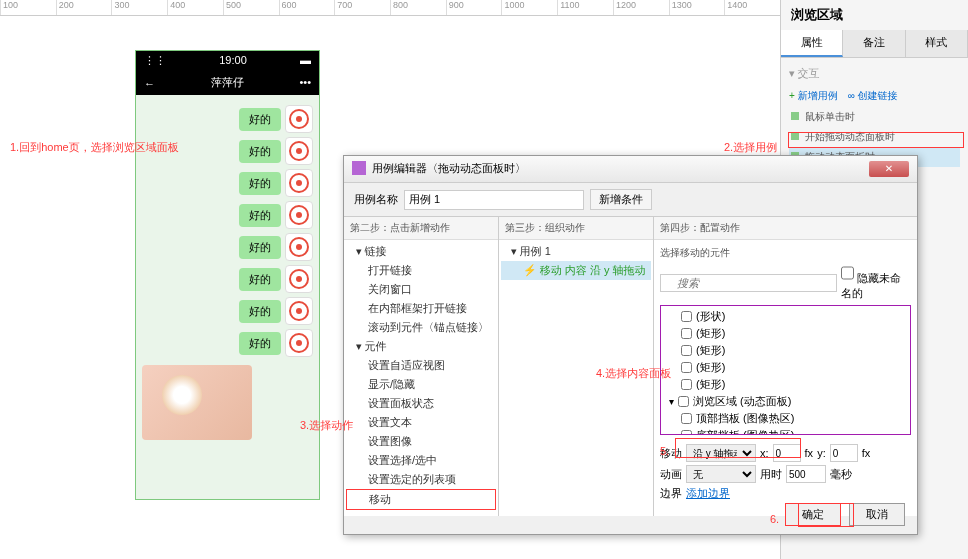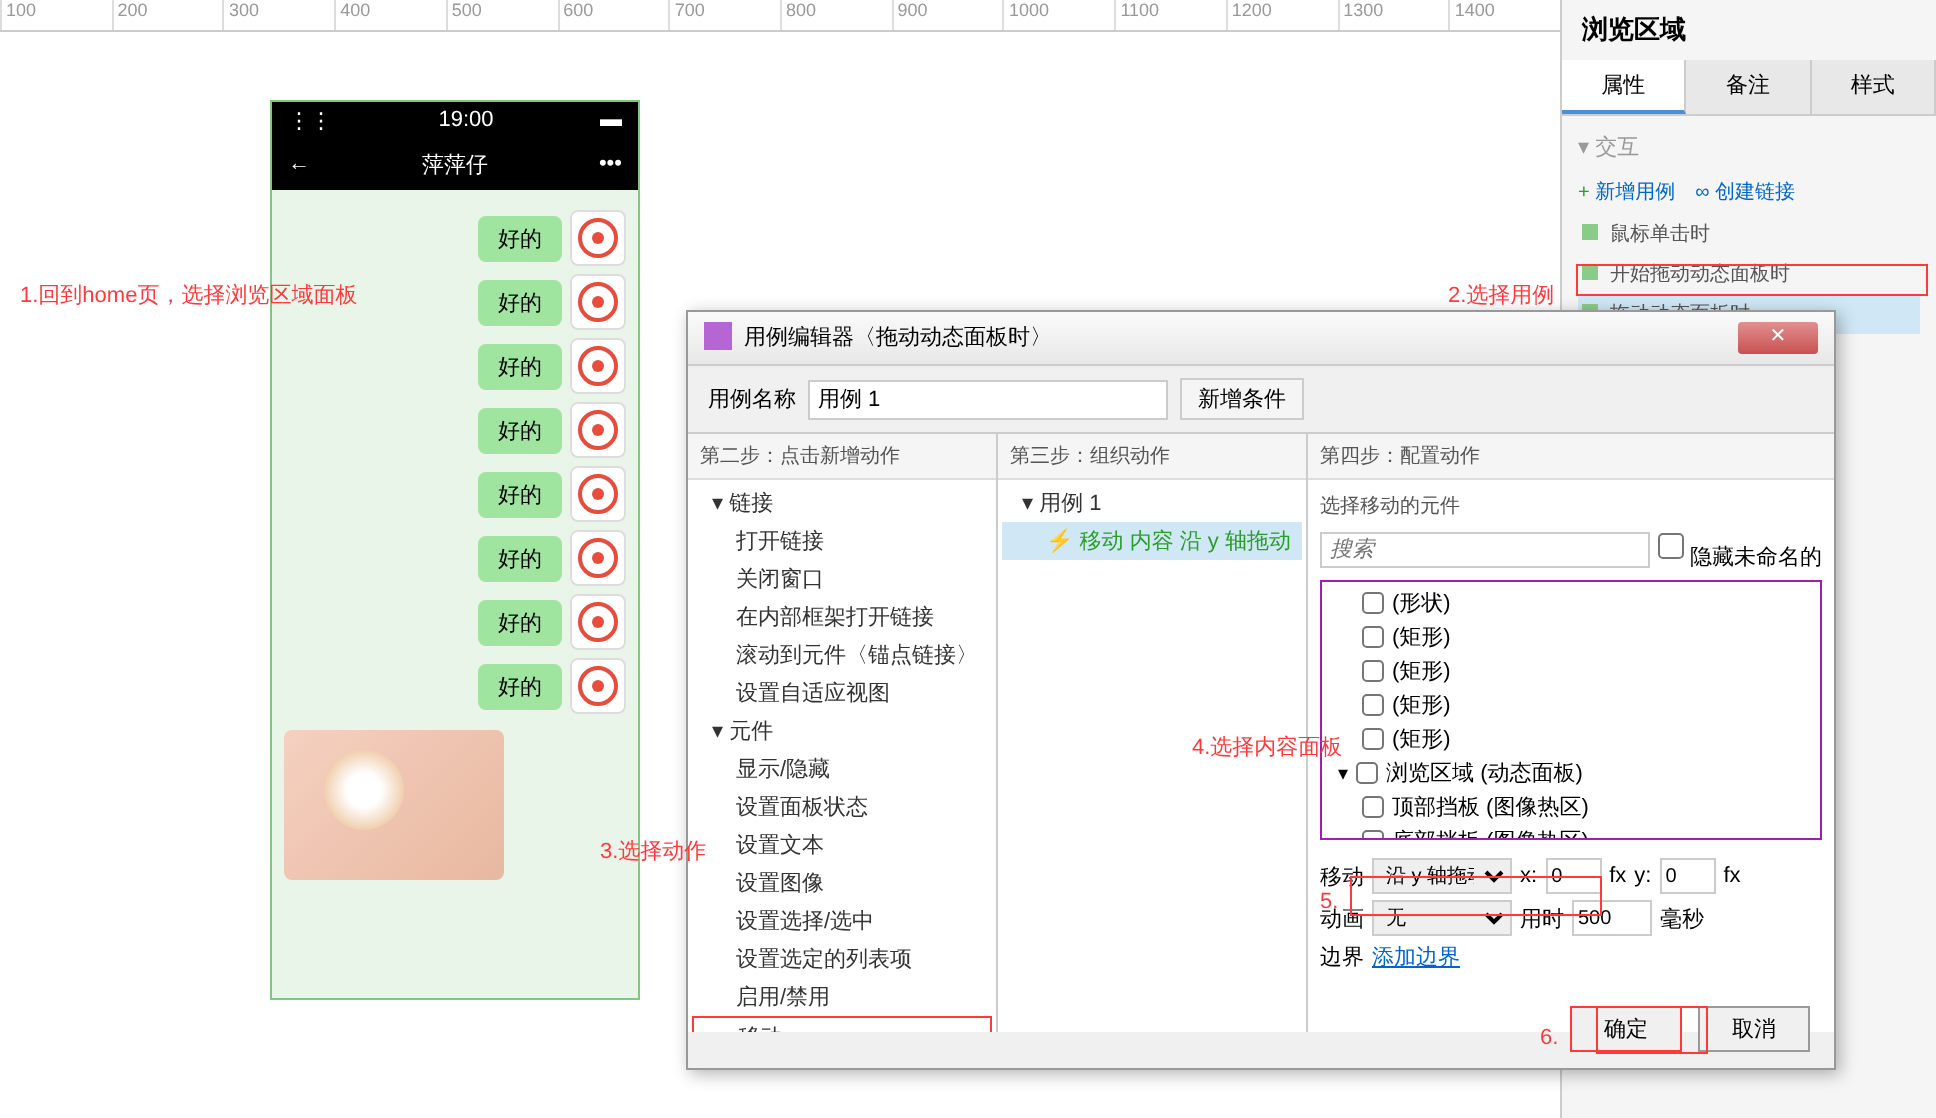--- a/index.html
+++ b/index.html
@@ -59,21 +59,21 @@
 .col-hdr { padding: 4px 6px; background: #f5f5f5; border-bottom: 1px solid #ddd; font-size: 10px; color: #555; }
 .col-body { flex: 1; background: #fff; overflow-y: auto; padding: 2px; font-size: 10px; }
 .tree-item { padding: 2px 0 2px 22px; color: #333; cursor: default; }
 .tree-item.lv1 { padding-left: 10px; }
 .tree-item.sel { background: #d0e8f5; }
 .tree-item.hl { border: 1px solid #ff3939; }
 .tree-item .green { color: #2a9d2a; }
 .col3-body { padding: 6px; background: #fff; flex: 1; display: flex; flex-direction: column; }
 .col3-hdr2 { font-size: 10px; color: #555; margin-bottom: 4px; }
 .search-row { display: flex; gap: 4px; align-items: center; margin-bottom: 4px; }
-.search-row input { flex: 1; height: 18px; border: 1px solid #ccc; font-style: italic; color: #999; padding: 0 4px; }
+.search-row input { flex: 1; height: 18px; border: 1px solid #ccc; font-style: italic; color: #999; padding: 0 16px; }
 .comp-list { border: 1px solid #a21caf; height: 130px; overflow-y: auto; padding: 2px; }
 .comp-item { display: flex; align-items: center; padding: 1px 2px 1px 18px; gap: 4px; font-size: 10px; }
 .comp-item input[type="checkbox"] { width: 11px; height: 11px; }
 .comp-item.hdr-item { padding-left: 6px; }
 .controls { margin-top: 6px; }
 .ctrl-row { display: flex; align-items: center; gap: 4px; margin: 3px 0; font-size: 10px; }
 .ctrl-row select, .ctrl-row input { border: 1px solid #ccc; height: 18px; padding: 0 2px; font-size: 10px; }
 .ctrl-row select { width: 70px; }
 .ctrl-row input.sm { width: 28px; }
 .ctrl-row .link { color: #0066cc; text-decoration: underline; }
@@ -192,29 +192,28 @@
   <div class="dlg-cols">
 
     <div class="col col1">
       <div class="col-hdr">第二步：点击新增动作</div>
       <div class="col-body">
         <div class="tree-item lv1">▾ <span>链接</span></div>
         <div class="tree-item">打开链接</div>
         <div class="tree-item">关闭窗口</div>
         <div class="tree-item">在内部框架打开链接</div>
         <div class="tree-item">滚动到元件〈锚点链接〉</div>
+        <div class="tree-item lv1">▾ <span>元件</span></div>
         <div class="tree-item">设置自适应视图</div>
-        <div class="tree-item lv1">▾ <span>元件</span></div>
         <div class="tree-item">显示/隐藏</div>
         <div class="tree-item">设置面板状态</div>
         <div class="tree-item">设置文本</div>
         <div class="tree-item">设置图像</div>
         <div class="tree-item">设置选择/选中</div>
         <div class="tree-item">设置选定的列表项</div>
-        <div class="tree-item">启用/禁用</div>
         <div class="tree-item hl">移动</div>
 
       </div>
     </div>
 
     <div class="col col2">
       <div class="col-hdr">第三步：组织动作</div>
       <div class="col-body">
         <div class="tree-item lv1">▾ <span>用例 1</span></div>
         <div class="tree-item sel"><span style="color:#f5a623">⚡</span> <span class="green">移动 内容 沿 y 轴拖动</span></div>

